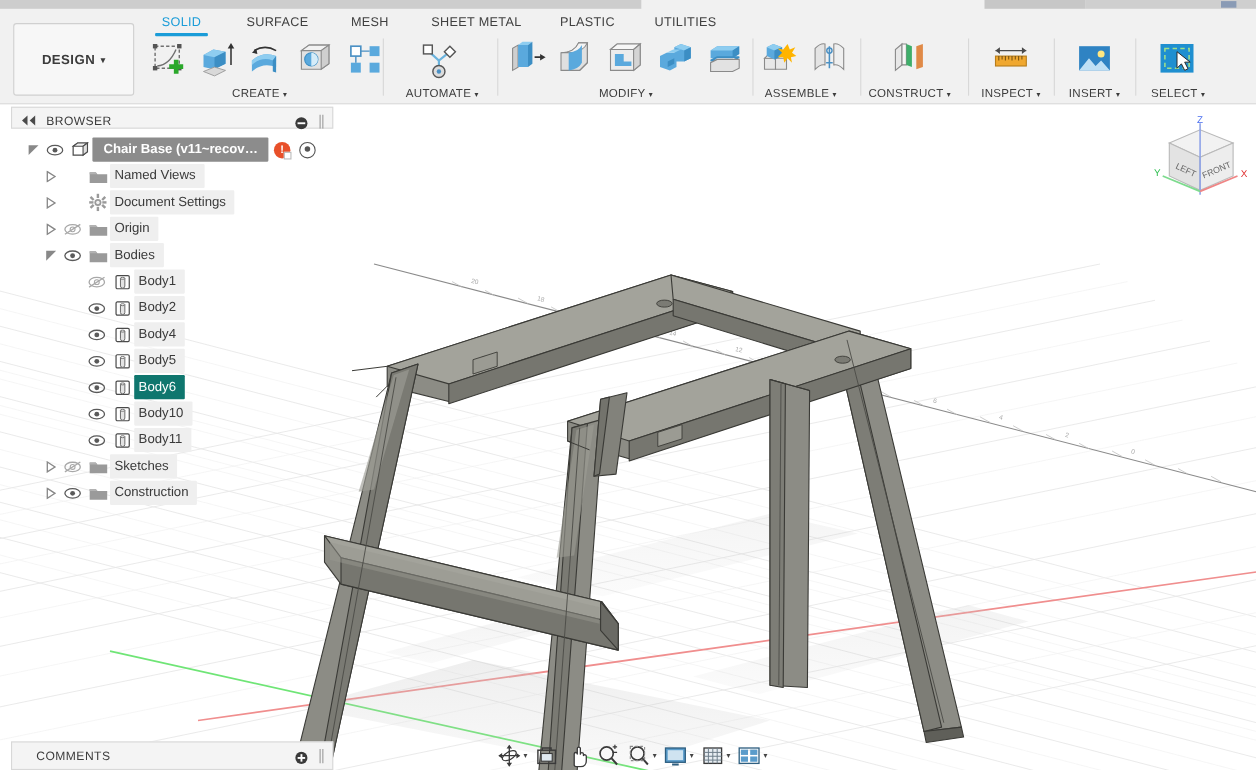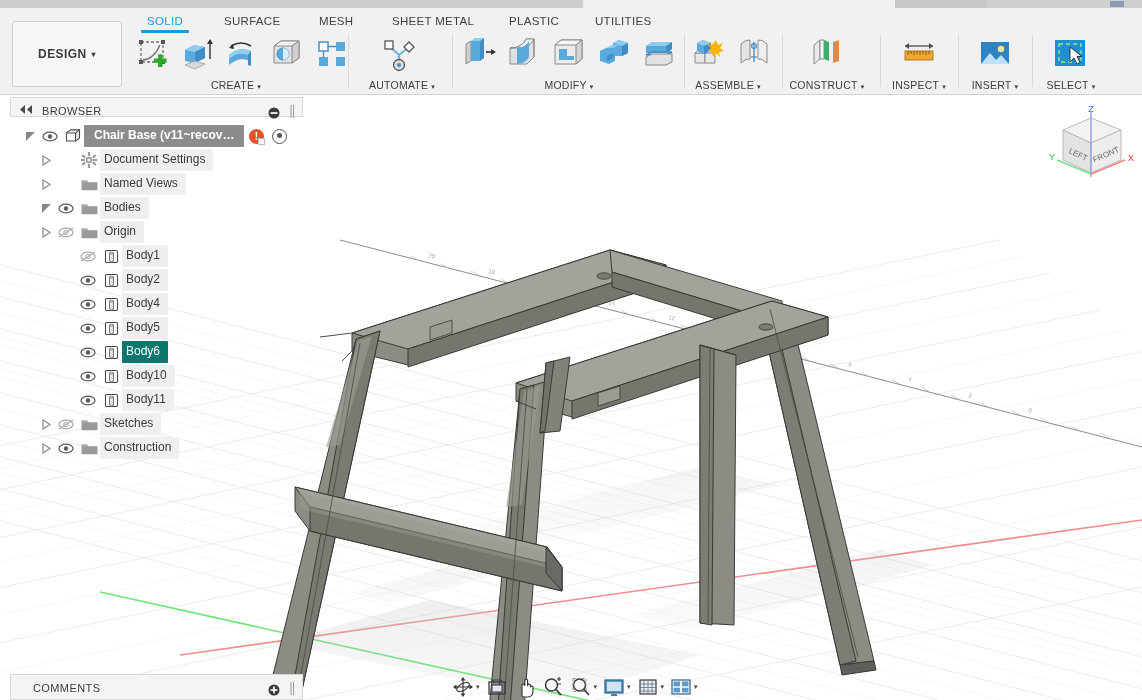--- a/index.html
+++ b/index.html
@@ -627,20 +627,36 @@
       </div>
       <div class="trow">
         <span style="flex: 0 0 auto; width: 28px; height: 24px; display: block;"></span>
         <span class="twist">
           <svg width="11" height="11" viewBox="0 0 11 11">
             <path d="M2 1l7 4.5L2 10z" fill="none" stroke="#888" stroke-width="1.2"></path>
           </svg>
         </span>
         <span class="eye"></span>
         <span class="tico">
+          <svg width="17" height="13" viewBox="0 0 17 13">
+            <path d="M0.5 2.5h5.5l1.6 1.8H16.5v8H0.5z" fill="#9a9a9a"></path>
+            <path d="M0.5 2.5h5.5l1.6 1.8H0.5z" fill="#b2b2b2"></path>
+          </svg>
+        </span>
+        <span class="tlabel">Named Views</span>
+      </div>
+      <div class="trow">
+        <span style="flex: 0 0 auto; width: 28px; height: 24px; display: block;"></span>
+        <span class="twist">
+          <svg width="11" height="11" viewBox="0 0 11 11">
+            <path d="M2 1l7 4.5L2 10z" fill="none" stroke="#888" stroke-width="1.2"></path>
+          </svg>
+        </span>
+        <span class="eye"></span>
+        <span class="tico">
           <svg width="16" height="16" viewBox="0 0 16 16">
             <circle cx="8" cy="8" r="3.2" fill="#9a9a9a"></circle>
             <g fill="#9a9a9a">
               <rect x="6.9" y="0" width="2.2" height="4"></rect>
               <rect x="6.9" y="12" width="2.2" height="4"></rect>
               <rect x="0" y="6.9" width="4" height="2.2"></rect>
               <rect x="12" y="6.9" width="4" height="2.2"></rect>
               <rect x="1.6" y="2.4" width="2.2" height="4" transform="rotate(-45 2.7 4.4)"></rect>
               <rect x="12.2" y="9.6" width="2.2" height="4" transform="rotate(-45 13.3 11.6)"></rect>
               <rect x="12.2" y="2.4" width="2.2" height="4" transform="rotate(45 13.3 4.4)"></rect>
@@ -651,28 +667,34 @@
         </span>
         <span class="tlabel">Document Settings</span>
       </div>
       <div class="trow">
         <span style="flex: 0 0 auto; width: 28px; height: 24px; display: block;"></span>
         <span class="twist">
           <svg width="11" height="11" viewBox="0 0 11 11">
             <path d="M2 1l7 4.5L2 10z" fill="none" stroke="#888" stroke-width="1.2"></path>
           </svg>
         </span>
-        <span class="eye"></span>
+        <span class="eye">
+          <svg width="16" height="11" viewBox="0 0 16 11">
+            <ellipse cx="8" cy="5.5" rx="7" ry="4.3" fill="none" stroke="#a8a8a8" stroke-width="1.2"></ellipse>
+            <circle cx="8" cy="5.5" r="2.2" fill="none" stroke="#a8a8a8" stroke-width="1"></circle>
+            <path d="M1 10L15 1" stroke="#a8a8a8" stroke-width="1.2"></path>
+          </svg>
+        </span>
         <span class="tico">
           <svg width="17" height="13" viewBox="0 0 17 13">
             <path d="M0.5 2.5h5.5l1.6 1.8H16.5v8H0.5z" fill="#9a9a9a"></path>
             <path d="M0.5 2.5h5.5l1.6 1.8H0.5z" fill="#b2b2b2"></path>
           </svg>
         </span>
-        <span class="tlabel">Named Views</span>
+        <span class="tlabel">Origin</span>
       </div>
       <div class="trow">
         <span style="flex: 0 0 auto; width: 28px; height: 24px; display: block;"></span>
         <span class="twist">
           <svg width="11" height="11" viewBox="0 0 11 11">
             <path d="M1 1h9L1 10z" fill="#888"></path>
           </svg>
         </span>
         <span class="eye">
           <svg width="16" height="11" viewBox="0 0 16 11">
@@ -680,42 +702,20 @@
             <circle cx="8" cy="5.5" r="2.2" fill="#5a5a5a"></circle>
           </svg>
         </span>
         <span class="tico">
           <svg width="17" height="13" viewBox="0 0 17 13">
             <path d="M0.5 2.5h5.5l1.6 1.8H16.5v8H0.5z" fill="#9a9a9a"></path>
             <path d="M0.5 2.5h5.5l1.6 1.8H0.5z" fill="#b2b2b2"></path>
           </svg>
         </span>
         <span class="tlabel">Bodies</span>
-      </div>
-      <div class="trow">
-        <span style="flex: 0 0 auto; width: 28px; height: 24px; display: block;"></span>
-        <span class="twist">
-          <svg width="11" height="11" viewBox="0 0 11 11">
-            <path d="M2 1l7 4.5L2 10z" fill="none" stroke="#888" stroke-width="1.2"></path>
-          </svg>
-        </span>
-        <span class="eye">
-          <svg width="16" height="11" viewBox="0 0 16 11">
-            <ellipse cx="8" cy="5.5" rx="7" ry="4.3" fill="none" stroke="#a8a8a8" stroke-width="1.2"></ellipse>
-            <circle cx="8" cy="5.5" r="2.2" fill="none" stroke="#a8a8a8" stroke-width="1"></circle>
-            <path d="M1 10L15 1" stroke="#a8a8a8" stroke-width="1.2"></path>
-          </svg>
-        </span>
-        <span class="tico">
-          <svg width="17" height="13" viewBox="0 0 17 13">
-            <path d="M0.5 2.5h5.5l1.6 1.8H16.5v8H0.5z" fill="#9a9a9a"></path>
-            <path d="M0.5 2.5h5.5l1.6 1.8H0.5z" fill="#b2b2b2"></path>
-          </svg>
-        </span>
-        <span class="tlabel">Origin</span>
       </div>
       <div class="trow">
         <span style="flex: 0 0 auto; width: 50px; height: 24px; display: block;"></span>
         <span class="twist"></span>
         <span class="eye">
           <svg width="16" height="11" viewBox="0 0 16 11">
             <ellipse cx="8" cy="5.5" rx="7" ry="4.3" fill="none" stroke="#a8a8a8" stroke-width="1.2"></ellipse>
             <circle cx="8" cy="5.5" r="2.2" fill="none" stroke="#a8a8a8" stroke-width="1"></circle>
             <path d="M1 10L15 1" stroke="#a8a8a8" stroke-width="1.2"></path>
           </svg>

